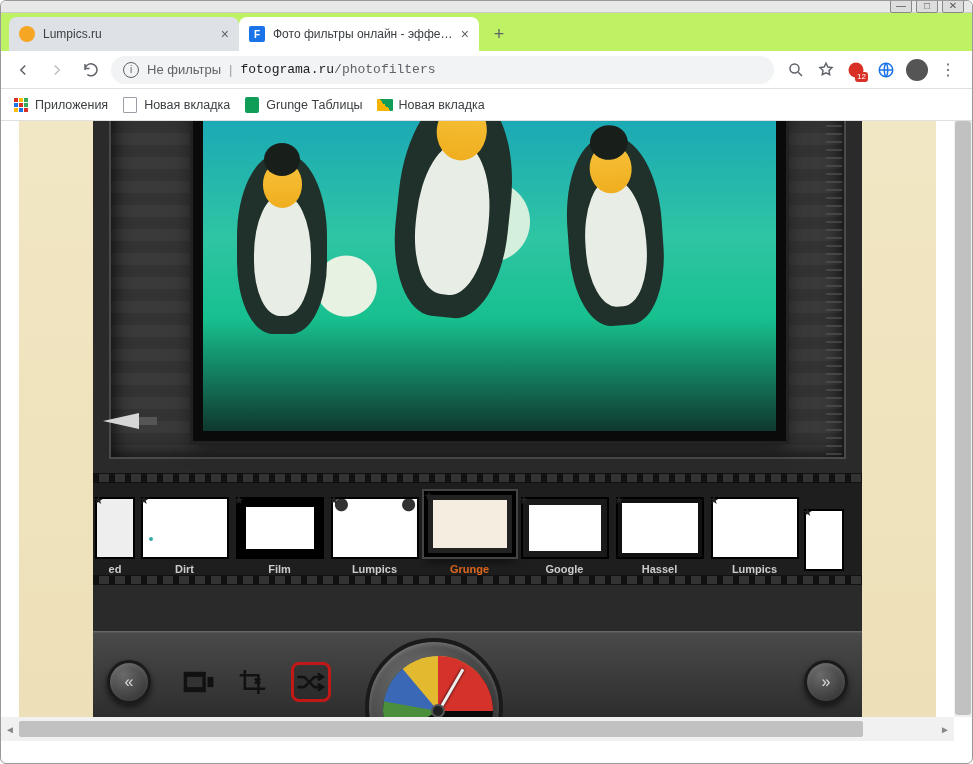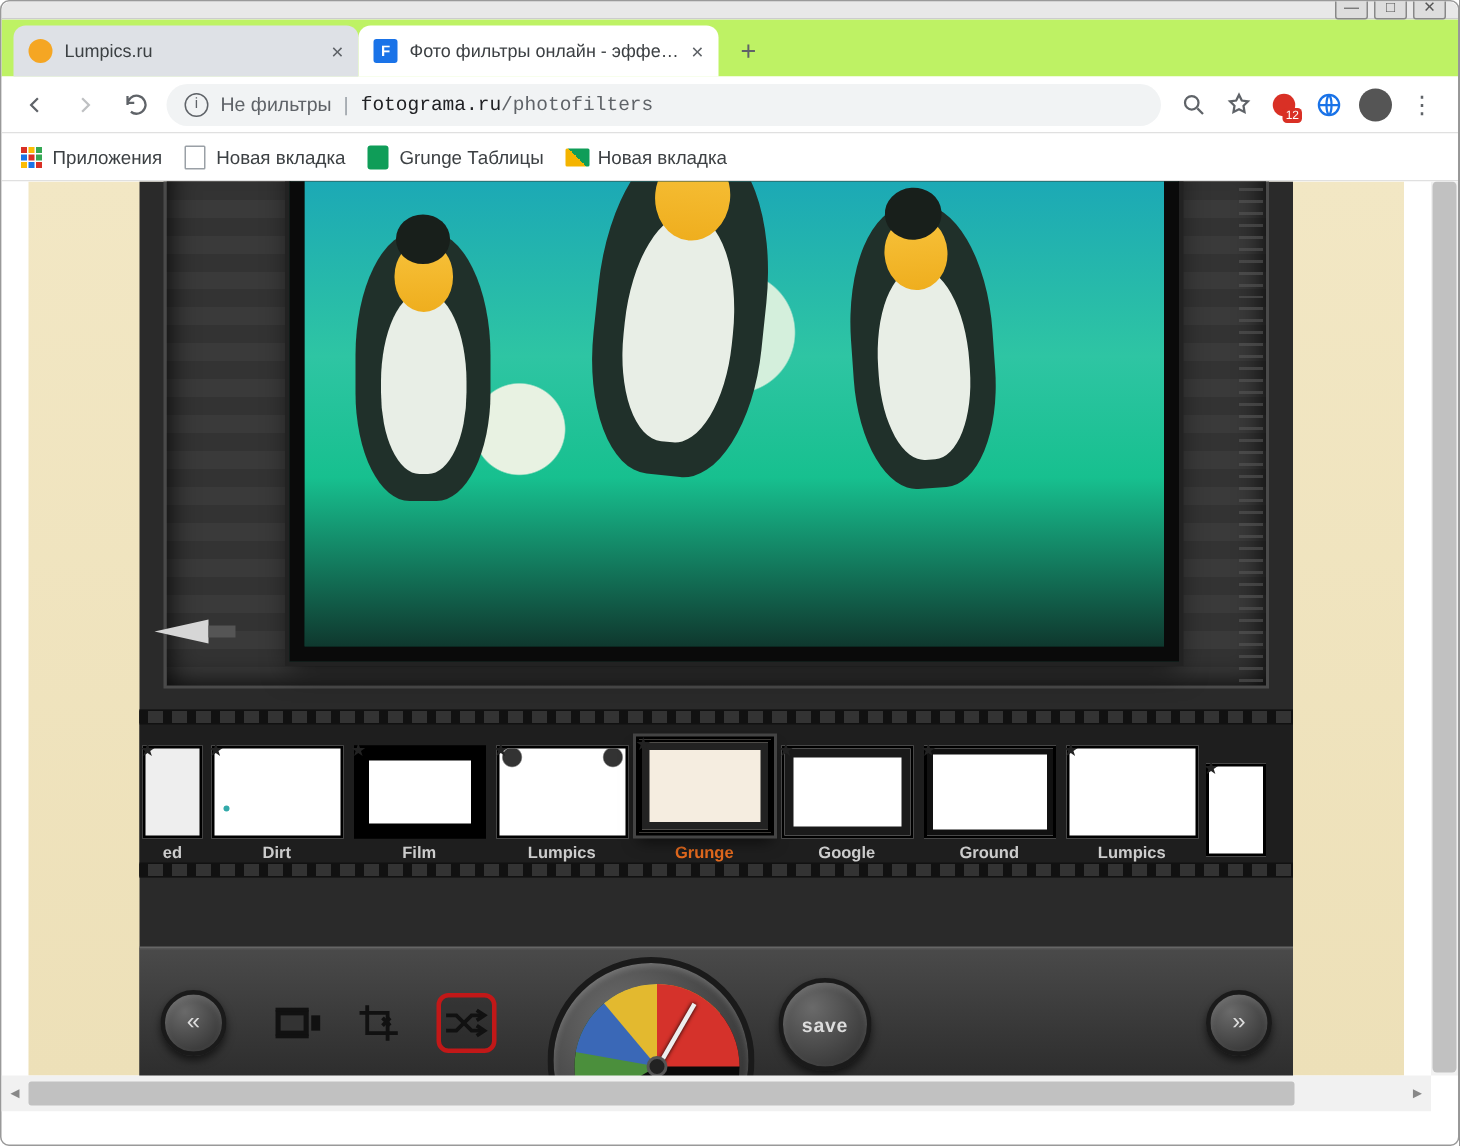--- a/index.html
+++ b/index.html
@@ -329,21 +329,21 @@
           <div class="thumb t-grunge">
             <div class="img">
                 <span class="star">★</span>
               </div>
             <span class="lbl">Google</span>
           </div>
           <div class="thumb t-hassel">
             <div class="img">
                 <span class="star">★</span>
               </div>
-            <span class="lbl">Ground</span>
+            <span class="lbl">Hassel</span>
           </div>
           <div class="thumb t-nolariod">
             <div class="img">
                 <span class="star">★</span>
               </div>
             <span class="lbl">Lumpics</span>
           </div>
           <div class="thumb partial t-pr">
             <div class="img">
                 <span class="star">★</span>
@@ -387,21 +387,20 @@
                 <div class="wedge w0"></div>
                 <div class="wedge w1"></div>
                 <div class="wedge w2"></div>
                 <div class="wedge w3"></div>
                 <div class="needle"></div>
                 <div class="cap"></div>
               </div>
             </div>
           </div>
 
-          <div class="circlebtn cb-save">save</div>
           <div class="circlebtn small cb-next">»</div>
         </div>
       </div>
 
     </div>
   </div>
 
   <div class="scrolltrack">
     <div class="scrollthumb"></div>
   </div>

